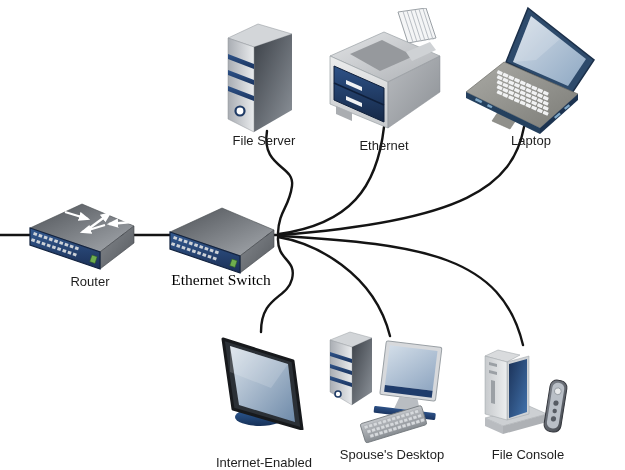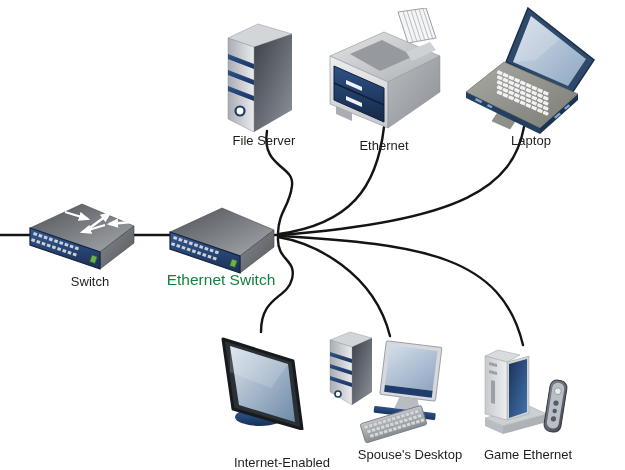--- a/index.html
+++ b/index.html
@@ -1,22 +1,22 @@
 <!DOCTYPE html>
 <html><head>
 <meta charset="utf-8">
 <style>
   html,body{margin:0;padding:0;background:#fff;}
   #stage{position:relative;width:625px;height:470px;background:#fff;overflow:hidden;
          font-family:"Liberation Sans",sans-serif;}
   #wires{position:absolute;left:0;top:0;z-index:1;}
   .node{position:absolute;z-index:2;}
   .lbl{position:absolute;z-index:3;transform:translateX(-50%);
-       font-size:13px;color:#1e1e1e;text-align:right;white-space:nowrap;line-height:15px;}
-  .lbl.serif{font-family:Liberation Sans, sans-serif;font-size:15.5px;color:#15803d;}
+       font-size:13px;color:#1e1e1e;text-align:center;white-space:nowrap;line-height:15px;}
+  .lbl.serif{font-family:Liberation Serif, serif;font-size:15.5px;color:#000000;}
   .lbl.wrap{white-space:normal;width:132px;margin-top:20px;}
 </style>
 </head>
 <body>
 
 <div id="stage">
 
   <svg id="wires" width="625" height="470" viewBox="0 0 625 470">
     <g fill="none" stroke="#141414" stroke-width="2.4" stroke-linecap="round">
       <path d="M0,235 L278,235"></path>
@@ -365,22 +365,22 @@
         <rect x="69" y="38" width="17" height="52" rx="7" fill="url(#gc-remote)" stroke="#33363c" stroke-width="1"></rect>
         <rect x="71.5" y="40.5" width="12" height="46" rx="5.5" fill="#b9bfc7"></rect>
         <circle cx="77.5" cy="49" r="3.4" fill="#e8eaec" stroke="#8a9098" stroke-width="0.8"></circle>
         <circle cx="77.5" cy="61" r="2.6" fill="#565b63"></circle>
         <circle cx="77.5" cy="69" r="2.2" fill="#565b63"></circle>
         <circle cx="77.5" cy="77" r="2.6" fill="#565b63"></circle>
       </g>
     </svg>
   </div>
 
-  <div class="lbl" style="left:90px;top:274px">Switch</div>
+  <div class="lbl" style="left:90px;top:274px">Router</div>
   <div class="lbl serif" style="left:221px;top:272px">Ethernet Switch</div>
   <div class="lbl" style="left:264px;top:133px">File Server</div>
   <div class="lbl" style="left:384px;top:138px">Ethernet</div>
   <div class="lbl" style="left:531px;top:133px">Laptop</div>
   <div class="lbl wrap" style="left:264px;top:435px">Internet-Enabled HDTV</div>
-  <div class="lbl" style="left:410px;top:447px">Spouse's Desktop</div>
-  <div class="lbl" style="left:528px;top:447px">Game Ethernet</div>
+  <div class="lbl" style="left:392px;top:447px">Spouse's Desktop</div>
+  <div class="lbl" style="left:528px;top:447px">File Console</div>
 
 </div>
 
 </body></html>

